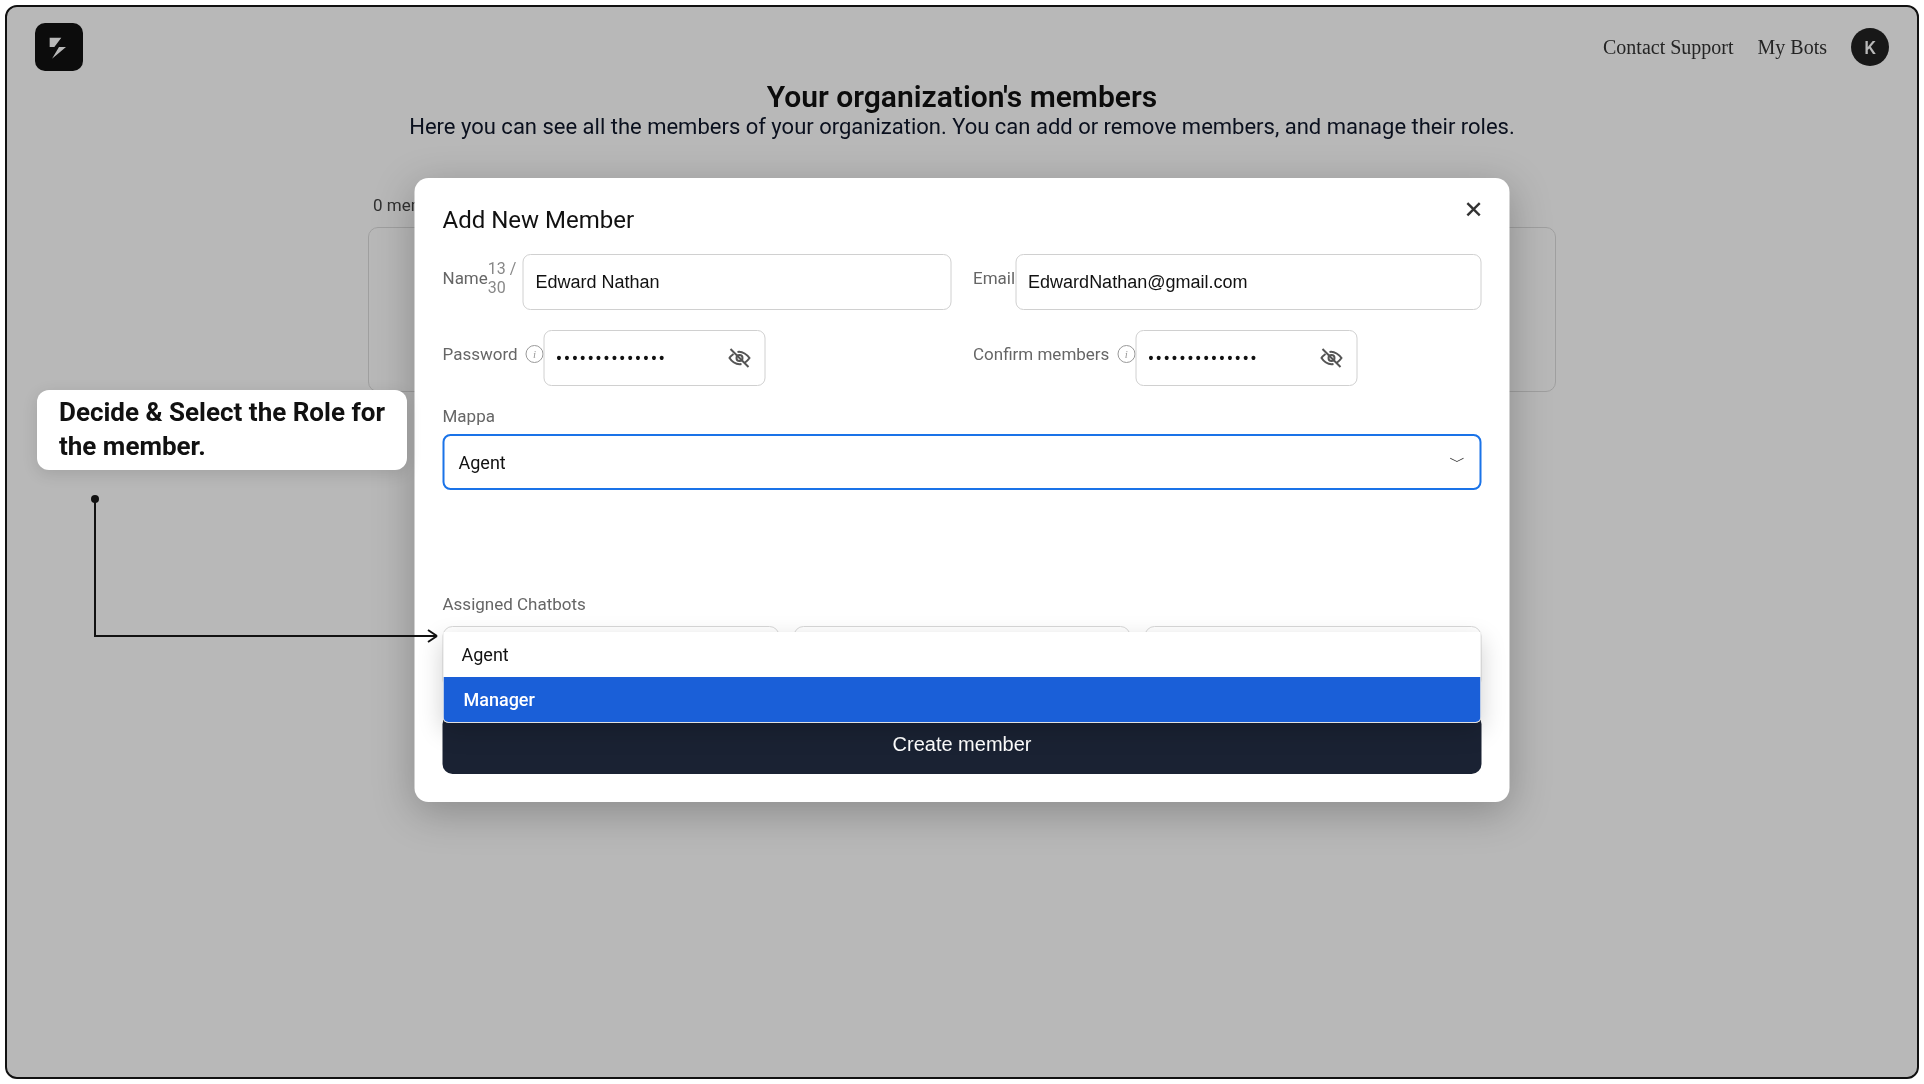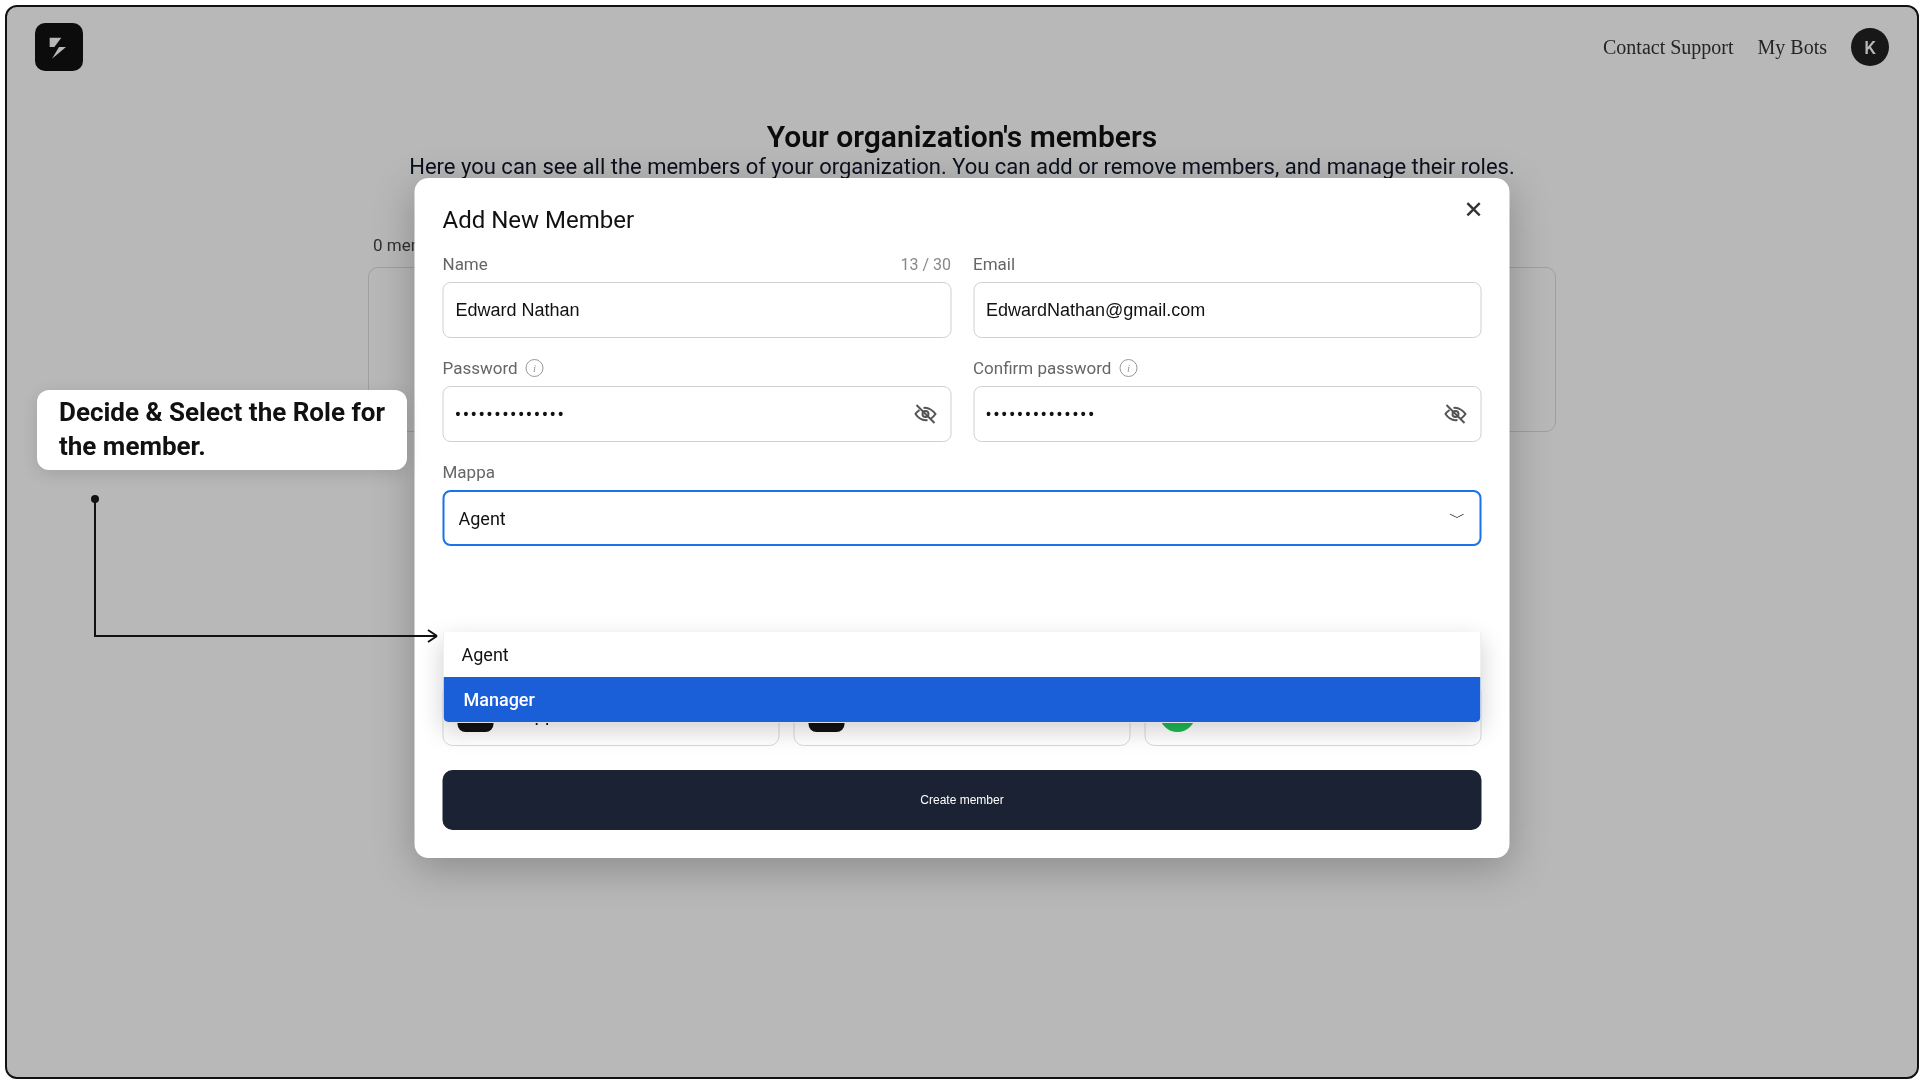--- a/index.html
+++ b/index.html
@@ -45,21 +45,21 @@
     .nav-link { color: #333; font-size: 20px; font-family: Liberation Serif, serif; }
     .avatar {
       width: 38px; height: 38px; border-radius: 50%;
       background: #222; color: #fff;
       display: flex; align-items: center; justify-content: center;
       font-size: 18px; font-weight: 500;
     }
     .page-bg {
       position: absolute; inset: 0;
       display: flex; flex-direction: column; align-items: center;
-      padding-top: 112px;
+      padding-top: 72px;
     }
     .page-title { font-size: 30px; font-weight: 600; color: #111; }
     .page-sub { font-size: 22px; color: #0f172a; }
     .mlabel { font-size: 17px; color: #444; margin-top: 56px; align-self: flex-start; margin-left: 366px; }
     .placeholder-card {
       width: 1188px; height: 165px;
       border: 1px solid #ddd; border-radius: 10px; margin-top: 12px;
     }
 
     .modal {
@@ -75,21 +75,21 @@
     .modal-title {
       font-size: 24px; font-weight: 400; color: #111;
       margin-top: 4px;
     }
     .close-x {
       position: absolute; top: 18px; right: 22px;
       font-size: 24px; color: #333; cursor: pointer;
       width: 28px; height: 28px; display: flex; align-items: center; justify-content: center;
     }
     .row { display: flex; gap: 22px; margin-top: 20px; }
-    .col { flex: 1; display: flex; flex-direction: column; }
+    .col { flex: 1; display: flex; }
     .label-row { display: flex; justify-content: space-between; align-items: center; margin-bottom: 8px; }
     .field-label { font-size: 17px; color: #666; display: flex; align-items: center; gap: 8px; }
     .char-count { font-size: 16px; color: #888; }
     .input {
       width: 100%; height: 56px;
       border: 1px solid #d0d0d0; border-radius: 8px;
       padding: 0 12px; font-size: 18px; color: #111;
       position: relative;
     }
     .input-wrap { position: relative; }
@@ -141,21 +141,21 @@
       display: flex; align-items: center; justify-content: center;
     }
     .cb-icon.dark { background: #111; }
     .cb-icon.green { background: #1DB954; border-radius: 50%; }
     .cb-icon svg { width: 20px; height: 20px; fill: #fff; }
 
     .create-btn {
       margin-top: 24px; width: 100%; height: 60px;
       background: #1a2233; color: #fff;
       border: none; border-radius: 10px;
-      font-size: 12px; font-weight: 500; cursor: pointer;
+      font-size: 20px; font-weight: 500; cursor: pointer;
     }
 
     .callout {
       position: absolute;
       left: 30px; top: 383px;
       width: 370px;
       background: #fff; border-radius: 12px;
       padding: 6px 22px;
       box-shadow: 0 4px 16px rgba(0,0,0,0.12);
       font-size: 26px; font-weight: 700; color: #111; line-height: 1.3;
@@ -235,21 +235,21 @@
                 <path d="M10 6 C15 5 20 9 22 12 C21 13.5 19 15.5 17 17"></path>
                 <path d="M6 8 C4 9.5 2.5 11 2 12 C4 15 8 19 14 18"></path>
                 <circle cx="12" cy="12" r="3"></circle>
               </svg>
           </span>
         </div>
       </div>
       <div class="col">
         <div class="label-row">
           <span class="field-label">
-            <span>Confirm password</span>
+            <span>Confirm members</span>
             <span class="info-icon">i</span>
           </span>
         </div>
         <div class="input-wrap">
           <input class="input password-dots" type="text" value="••••••••••••••" style="">
           <span class="eye-btn">
             <svg viewBox="0 0 24 24" width="24" height="24" fill="none" stroke="#555" stroke-width="2">
                 <path d="M3 3 L21 21"></path>
                 <path d="M10 6 C15 5 20 9 22 12 C21 13.5 19 15.5 17 17"></path>
                 <path d="M6 8 C4 9.5 2.5 11 2 12 C4 15 8 19 14 18"></path>

